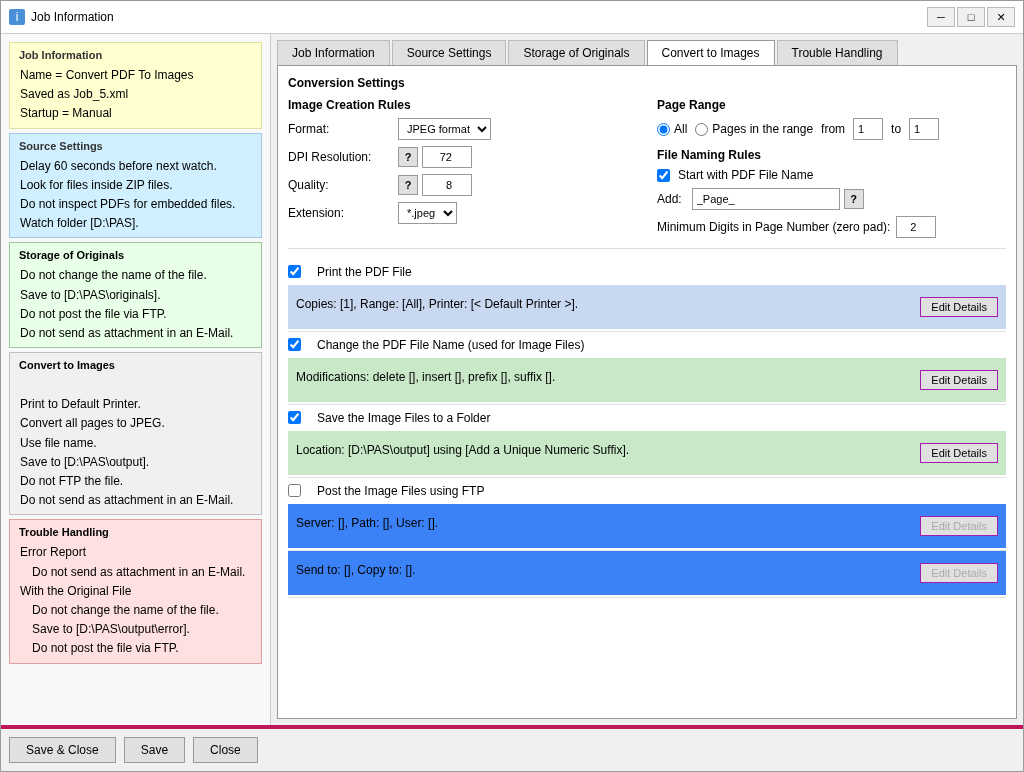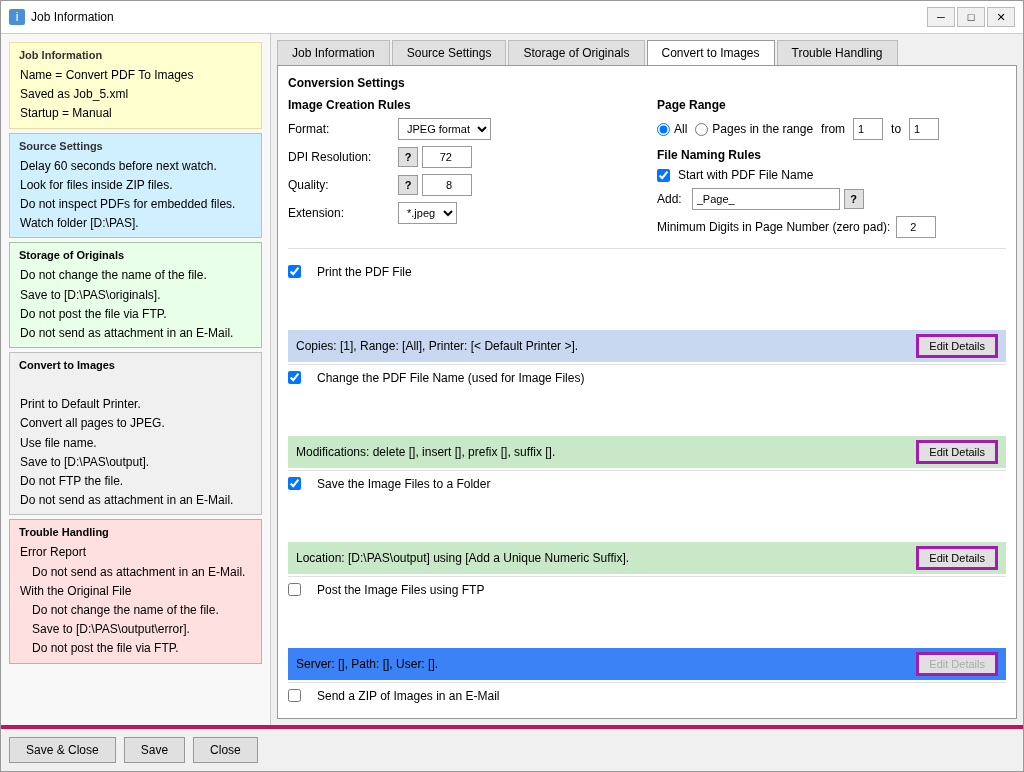--- a/index.html
+++ b/index.html
@@ -69,25 +69,25 @@
     .add-field { display: flex; align-items: center; gap: 4px; margin-bottom: 6px; }
     
     .min-digits { display: flex; align-items: center; gap: 6px; font-size: 12px; margin-top: 6px; }
     
     
     .bottom-section { margin-top: 10px; border-top: 1px solid #ddd; padding-top: 10px; }
     
     .checkbox-item { display: flex; gap: 16px; padding: 6px 0; }
     .checkbox-item label { font-size: 12px; }
     
-    .detail-row { display: flex; align-items: center; justify-content: space-between; padding: 4px 8px; background: #c8e8c8; margin-bottom: 2px; font-size: 11px; margin-top: 45px; }
+    .detail-row { display: flex; justify-content: space-between; padding: 12px 8px; background: #c8e8c8; margin-bottom: 2px; font-size: 11px; }
     .detail-row.grey { background: #3b82f6; }
     .detail-row.blue { background: #c8d8f0; }
     
-    .detail-btn { padding: 3px 10px; background: #e0e0e0; border: 3px solid #a21caf; cursor: pointer; font-size: 11px; }
+    .detail-btn { padding: 3px 10px; background: #e0e0e0; border: 1px solid #a21caf; cursor: pointer; font-size: 11px; }
     .detail-btn:disabled { color: #aaa; cursor: default; }
     
     
     .bottom-bar { display: flex; gap: 8px; padding: 8px; justify-content: flex-start; border-top: 4px solid #be185d; background: #f0f0f0; }
     .btn { padding: 5px 16px; background: #e0e0e0; border: 1px solid #999; cursor: pointer; font-size: 12px; }
     
     .indent { padding-left: 12px; }
 
     .help-btn { width: 20px; height: 20px; background: #e0e0e0; border: 1px solid #999; cursor: pointer; display: flex; align-items: center; justify-content: center; font-size: 11px; font-weight: bold; }
 
@@ -308,24 +308,20 @@
               <input type="checkbox" style="">
               <label>Post the Image Files using FTP</label>
             </div>
             <div class="detail-row grey">
               <span>Server: [], Path: [], User: [].</span>
               <button class="detail-btn" disabled="">Edit Details</button>
             </div>
           </div>
 
           <div class="checkbox-row-outer">
-            <div class="checkbox-item">
-              <input type="checkbox" style="">
-              <label>Send a ZIP of Images in an E-Mail</label>
-            </div>
             <div class="detail-row grey">
               <span>Send to: [], Copy to: [].</span>
               <button class="detail-btn" disabled="">Edit Details</button>
             </div>
           </div>
         </div>
       </div>
     </div>
   </div>
 

